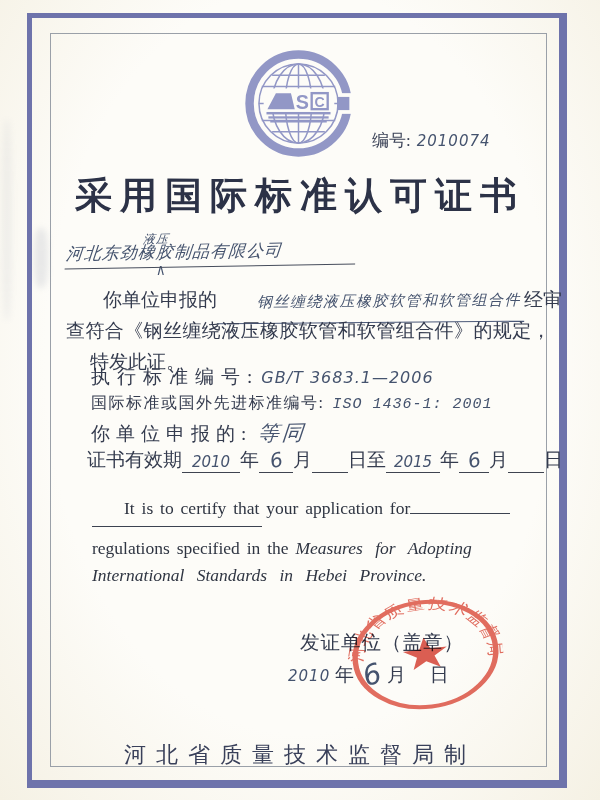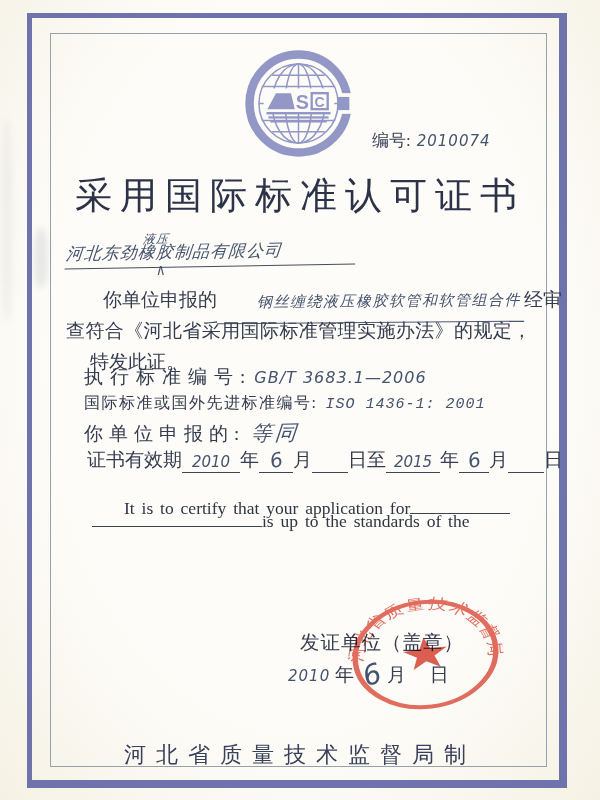--- a/index.html
+++ b/index.html
@@ -7,39 +7,39 @@
   .paper{position:relative;width:600px;height:800px;overflow:hidden;
     background:radial-gradient(ellipse at 50% 45%, #fdfcf8 60%, #f5f1e4 100%);}
   .abs{position:absolute;}
   
   .outer-border{position:absolute;left:27px;top:13px;right:33px;bottom:12px;
     border:solid #6e73ab;border-width:5px 8px 8px 5px;}
   .inner-border{position:absolute;left:50px;top:33px;right:53px;bottom:33px;
     border:1px solid #9aa0a8;}
   
   .print{color:#333a4d;}
-  .title{left:0;right:0;top:171px;text-align:center;font-size:37px;font-weight:normal;
+  .title{left:0;right:0;top:171px;text-align:center;font-size:37px;font-weight:bold;
     letter-spacing:8px;color:#2c3247;white-space:nowrap;}
   .subtitle{left:0;right:0;top:220px;text-align:center;font-size:13px;letter-spacing:.5px;color:#39405a;}
   .number{left:372px;top:129px;font-size:17px;color:#3a4156;}
   .number .hw{font-size:15px;margin-left:6px;letter-spacing:1px;}
   
   .hw{font-family:"DejaVu Sans",sans-serif;font-style:italic;color:#45536e;}
   .hw-cn{display:inline-block;transform:skewX(-6deg) rotate(-1deg);}
   .company{left:66px;top:240px;width:290px;border-bottom:1.5px solid #474d5c;padding-bottom:3px;
     font-size:17px;letter-spacing:1px;white-space:nowrap;}
   .insertion{left:143px;top:231px;font-size:12px;letter-spacing:1px;}
   .caret{left:156px;top:262px;font-size:13px;color:#45536e;transform:scaleY(1.2);}
   .bodyline{left:66px;width:474px;font-size:19px;line-height:40px;color:#343b4e;white-space:nowrap;}
   .l1{top:280px;text-indent:37px;}
   .l2{top:311px;letter-spacing:.4px;}
   .l3{top:342px;margin-left:24px;}
   .product{display:inline-block;font-size:15px;letter-spacing:1.5px;border-bottom:1.5px solid #4a5878;
     padding:0 3px 1px 3px;transform:rotate(-.5deg);white-space:nowrap;}
-  .stdrow{left:84px;white-space:nowrap;color:#343b4e;}
+  .stdrow{left:91px;white-space:nowrap;color:#343b4e;}
   .exec{top:364px;font-size:19px;letter-spacing:7px;}
   .exec .hw{font-size:16px;letter-spacing:1px;margin-left:2px;}
   .intl{top:393px;font-size:16px;letter-spacing:1.5px;}
   .intl .hw{font-size:15px;letter-spacing:1px;margin-left:8px;font-family:Liberation Mono, monospace;}
   .conf{top:419px;font-size:19px;letter-spacing:6px;}
   .conf .hw{font-size:21px;margin-left:6px;letter-spacing:3px;}
   .valid{top:447px;left:87px;font-size:19px;white-space:nowrap;color:#343b4e;}
   .uline{display:inline-block;border-bottom:1.5px solid #3f4450;text-align:center;vertical-align:bottom;}
   .u-sy{width:58px;} .u-sm{width:34px;} .u-blank{width:36px;} .u-ey{width:54px;} .u-em{width:30px;}
   .valid .hw{font-size:15px;}
@@ -106,31 +106,33 @@
 
   <div class="abs number print"><span>编号:</span><span class="hw">2010074</span></div>
 
   <div class="abs title">采用国际标准认可证书</div>
 
   <div class="abs insertion hw hw-cn">液压</div>
   <div class="abs caret">∧</div>
   <div class="abs company hw hw-cn">河北东劲橡胶制品有限公司</div>
 
   <div class="abs bodyline l1"><span>你单位申报的</span><span class="hw product">钢丝缠绕液压橡胶软管和软管组合件</span><span>经审</span></div>
-  <div class="abs bodyline l2">查符合《河北省采用国际标准管理实施办法》的规定，</div>
+  <div class="abs bodyline l2">查符合《钢丝缠绕液压橡胶软管和软管组合件》的规定，</div>
   <div class="abs bodyline l3">特发此证。</div>
 
   <div class="abs stdrow exec"><span>执行标准编号:</span><span class="hw">GB/T 3683.1—2006</span></div>
   <div class="abs stdrow intl"><span>国际标准或国外先进标准编号:</span><span class="hw">ISO 1436-1: 2001</span></div>
   <div class="abs stdrow conf"><span>你单位申报的:</span><span class="hw hw-cn">等同</span></div>
 
   <div class="abs valid"><span>证书有效期</span><span class="uline u-sy"><span class="hw">2010</span></span><span>年</span><span class="uline u-sm"><span class="hw m">6</span></span><span>月</span><span class="uline u-blank"></span><span>日至</span><span class="uline u-ey"><span class="hw">2015</span></span><span>年</span><span class="uline u-em"><span class="hw m">6</span></span><span>月</span><span class="uline u-blank"></span><span>日</span></div>
 
   <div class="abs eng e1"><span>It is to certify that your application for</span><span class="eu eu1"></span></div>
-  <div class="abs eng e2"><span class="eu eu2"></span><span>is up to the standards of the</span></div>
+  <div class="abs eng e2"><span class="eu eu2"></span></div>
+  <div class="abs eng e3"><span>regulations specified in the </span><span class="em">Measures  for  Adopting</span></div>
+  <div class="abs eng e4 em">International Standards in Hebei Province.</div>
 
   <div class="abs issuer">发证单位（盖章）</div>
   <div class="abs issuedate"><span class="hw">2010</span>&nbsp;<span>年</span>&nbsp;&nbsp;<span class="hw m">6</span>&nbsp;<span>月</span>&nbsp;&nbsp;&nbsp;&nbsp;&nbsp;<span>日</span></div>
 
   <div class="abs seal-wrap">
     <svg width="155" height="115" viewBox="0 0 200 200" preserveAspectRatio="none">
       <defs>
           <path id="sealArc" d="M 28,142 A 82,82 0 1 1 172,142" fill="none"></path>
         </defs>
       <circle cx="100" cy="100" r="91" fill="none" stroke="#df5a4c" stroke-width="7"></circle>

